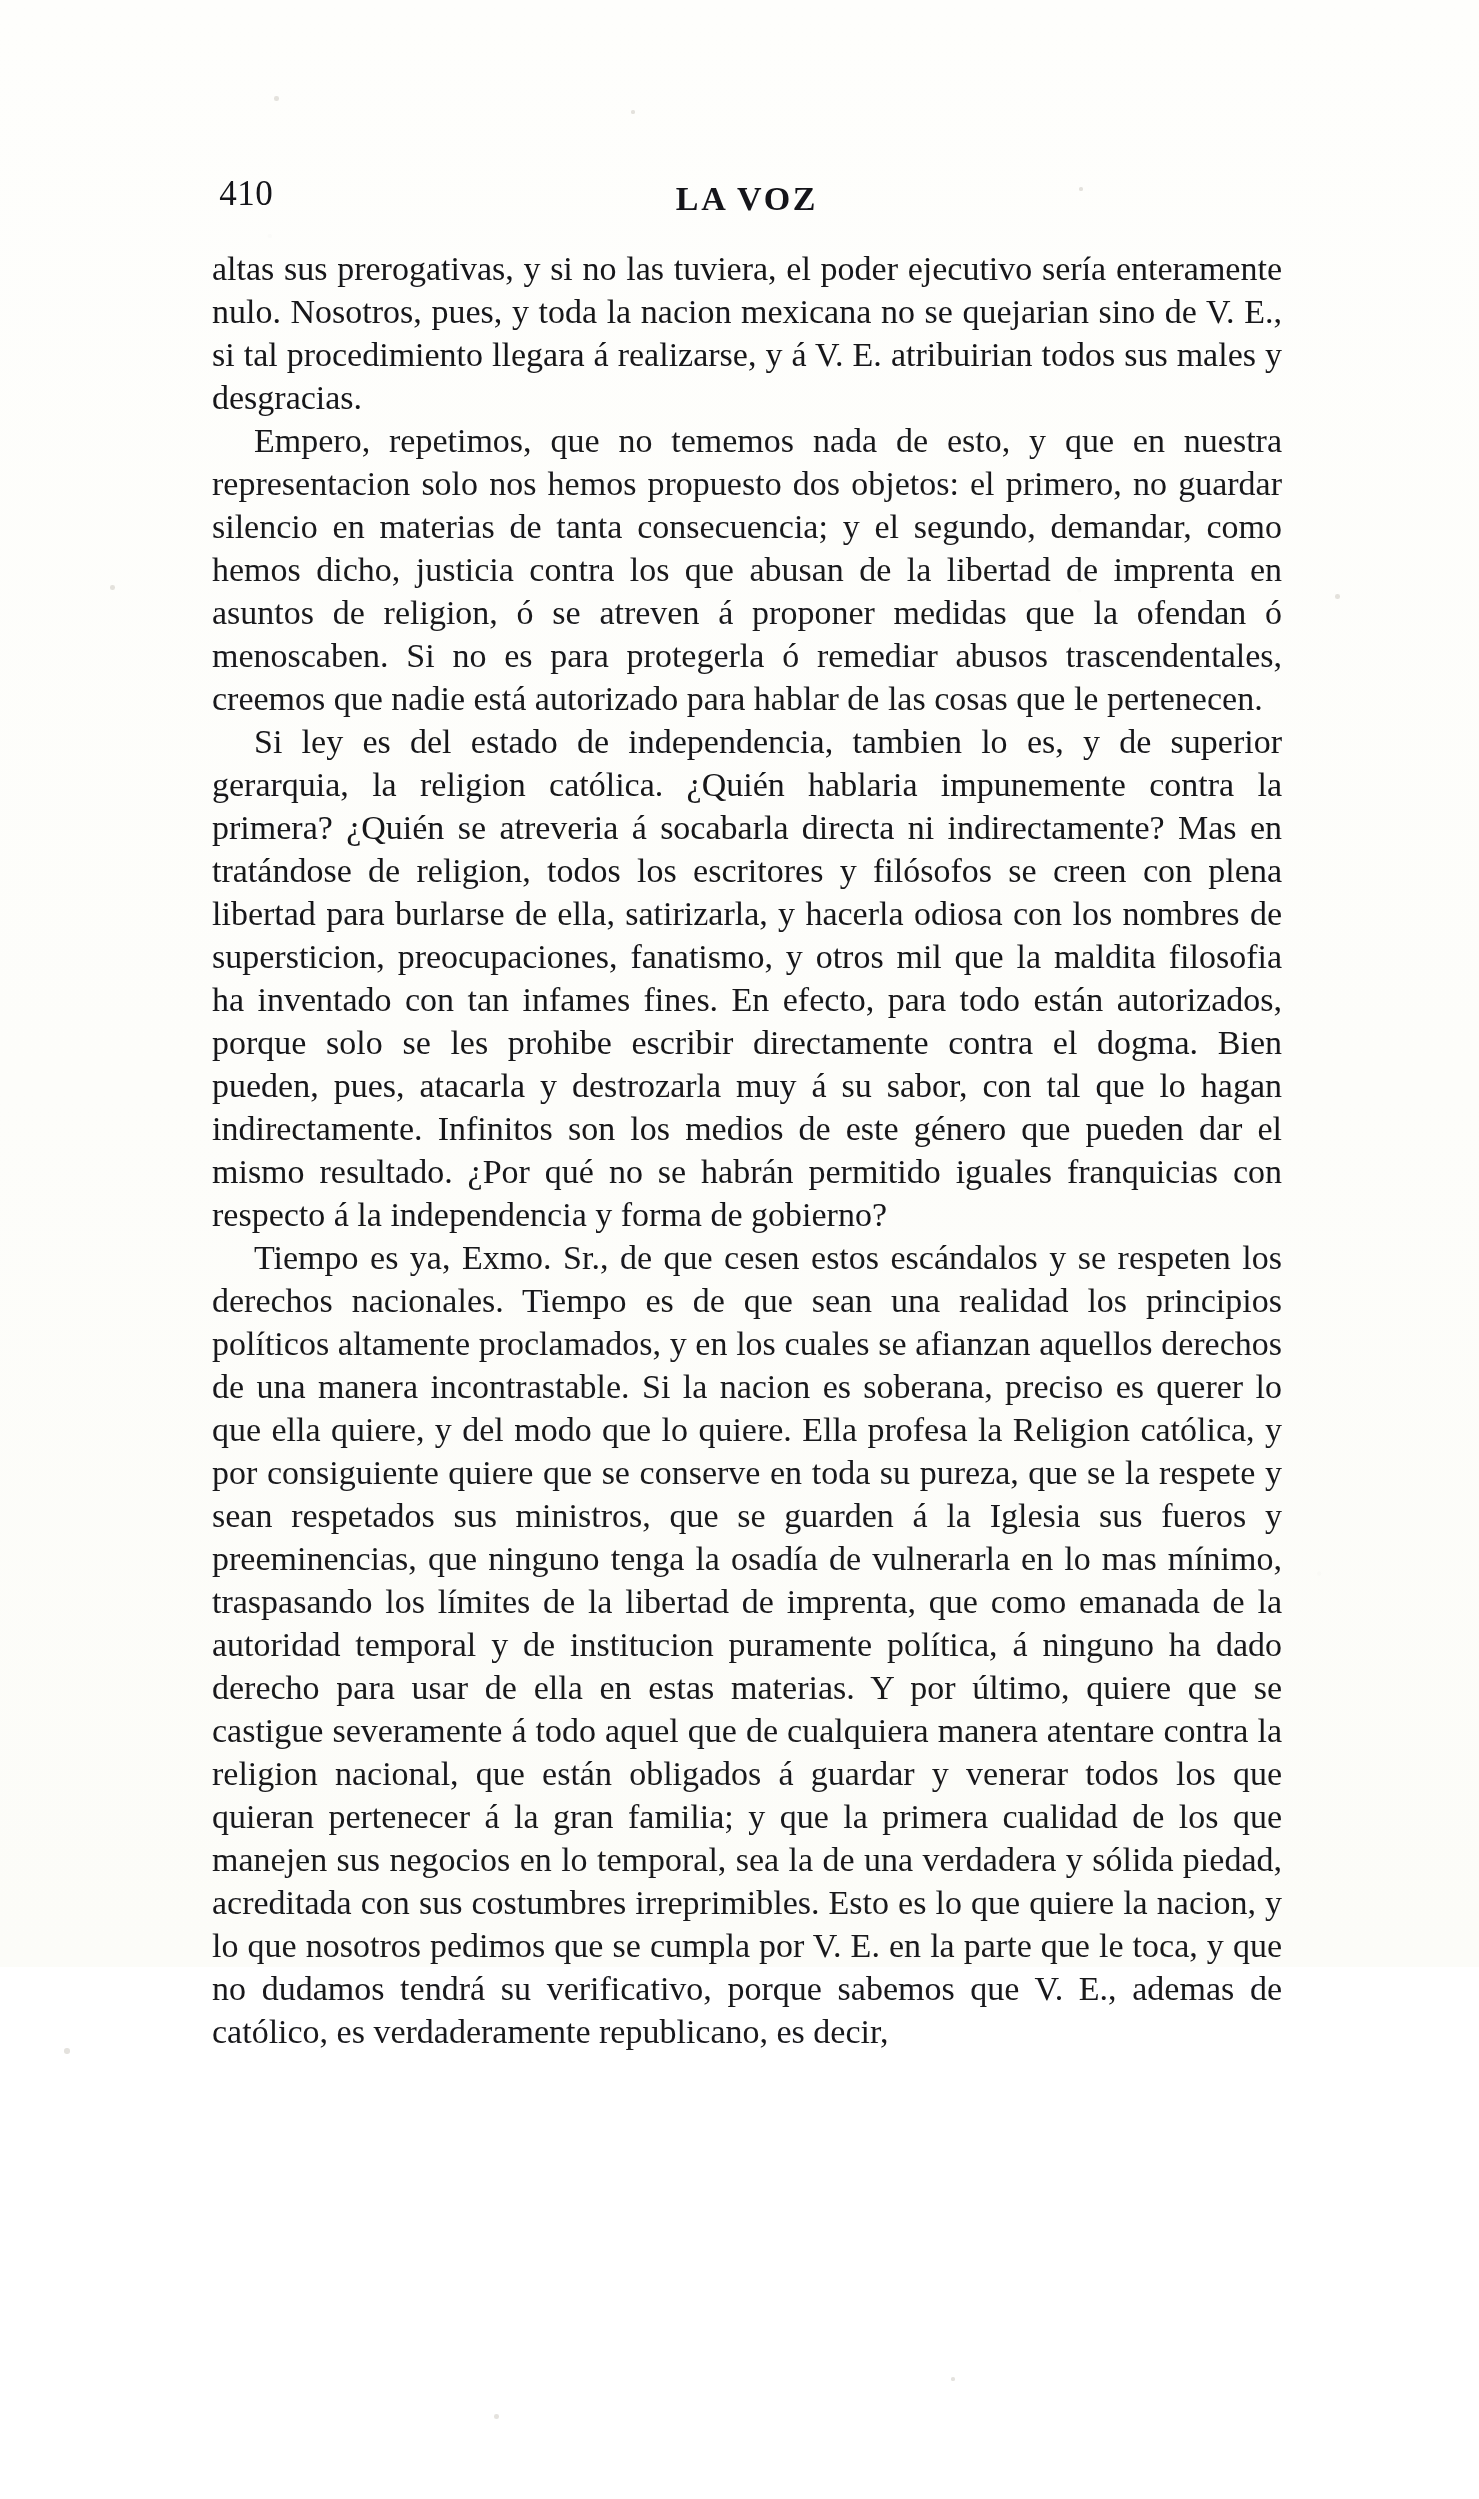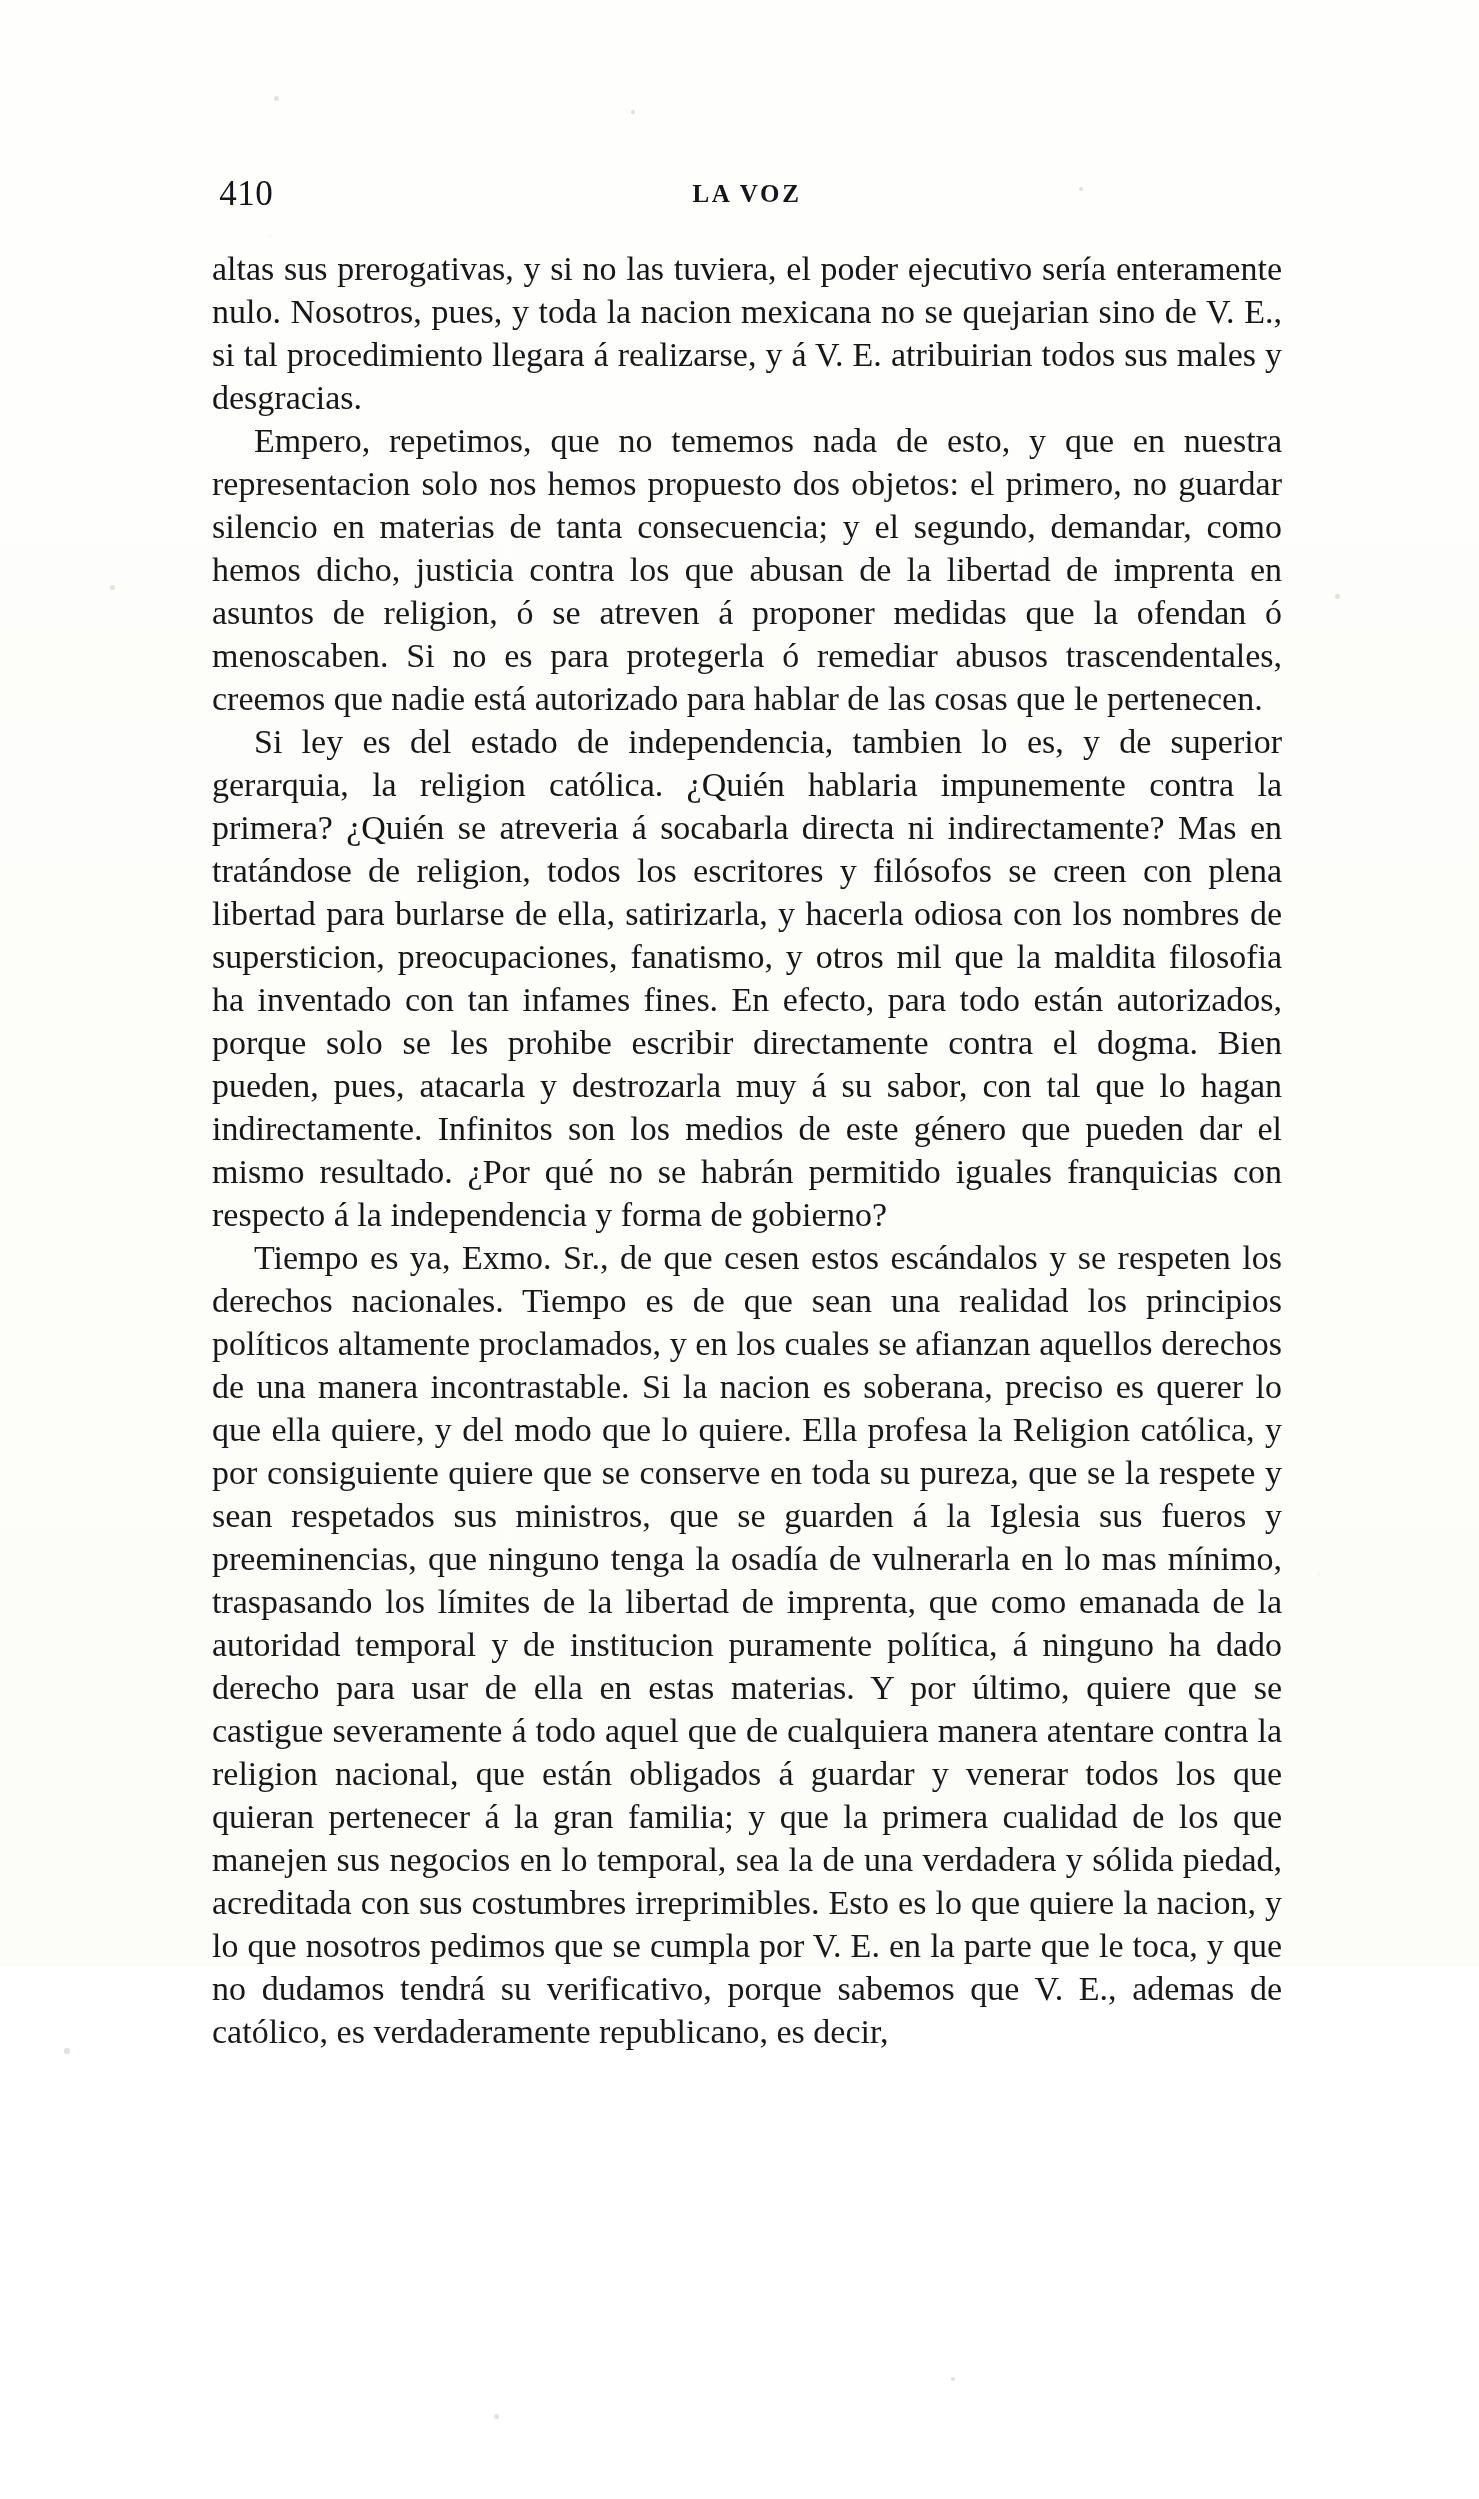--- a/index.html
+++ b/index.html
@@ -53,21 +53,21 @@
     font-size: 35px;
     letter-spacing: 0.5px;
     color: #15151a;
   }
   .running-head {
     position: absolute;
     left: 0;
     right: 0;
     top: 5.5px;
     text-align: center;
-    font-size: 25px;
+    font-size: 34px;
     font-weight: bold;
     letter-spacing: 2.7px;
     color: #15151a;
   }
   p.body-par {
     margin: 0;
     font-size: 34px;
     line-height: 43px;
     text-align: justify;
     text-justify: inter-word;

